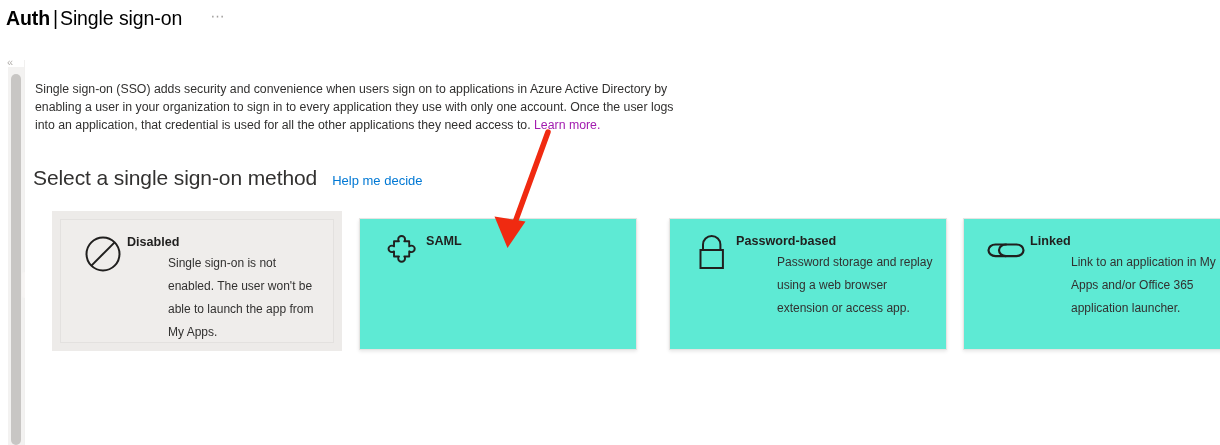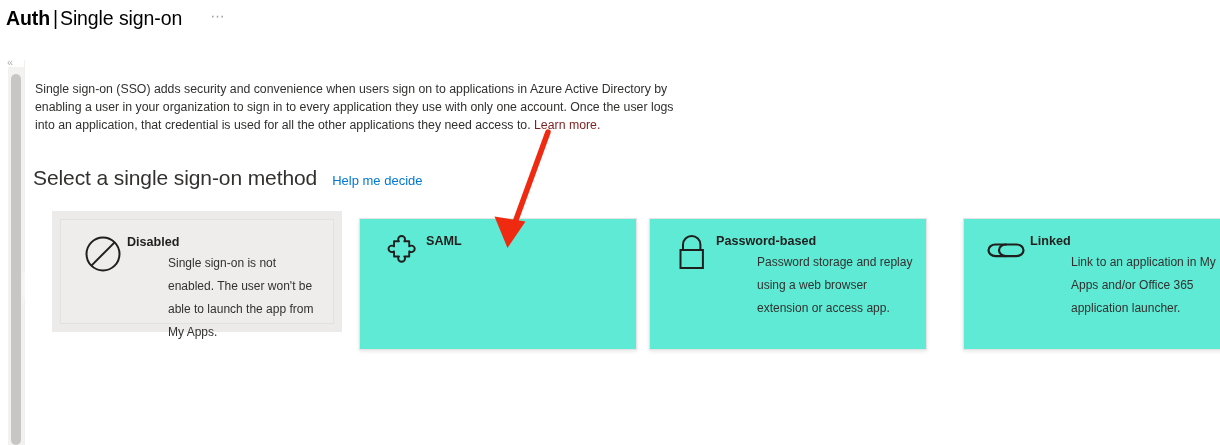--- a/index.html
+++ b/index.html
@@ -124,21 +124,21 @@
   .intro-paragraph {
     position: absolute;
     left: 10px;
     top: 28px;
     width: 640px;
     font-size: 12.3px;
     line-height: 18px;
     color: #323130;
   }
   .inline-link {
-    color: #7f1d1d;
+    color: #a21caf;
     text-decoration: none;
     cursor: pointer;
     text-align: right;
   }
 
   .section-row {
     position: absolute;
     left: 8px;
     top: 113px;
     display: flex;
@@ -178,21 +178,21 @@
     background: #5eead4;
     border: 1px solid #e6e4e2;
     box-shadow: 0 1.6px 3.6px rgba(0,0,0,0.10), 0 0.3px 0.9px rgba(0,0,0,0.08);
     box-sizing: border-box;
     cursor: pointer;
   }
   .method-card.selected {
     top: 0px;
     left: 1px;
     width: 290px;
-    height: 121px;
+    height: 140px;
     background: #edebe9;
     border: 1px solid #edebe9;
     box-shadow: none;
     padding: 7px;
   }
   .method-card.selected .card-inner {
     width: 100%;
     height: 100%;
     background: #efedeb;
     border: 1px solid #e3e1df;
@@ -233,21 +233,21 @@
   .card-desc {
     font-size: 12px;
     line-height: 23px;
     color: #323130;
     margin-left: 41px;
   }
 
   
   #card-0 { left: 27px; }
   #card-1 { left: 334px; }
-  #card-2 { left: 624px; }
+  #card-2 { left: 644px; }
   #card-3 { left: 938px; }
 
   
   .annotation-arrow {
     position: absolute;
     left: 480px;
     top: 120px;
     width: 110px;
     height: 145px;
     pointer-events: none;

